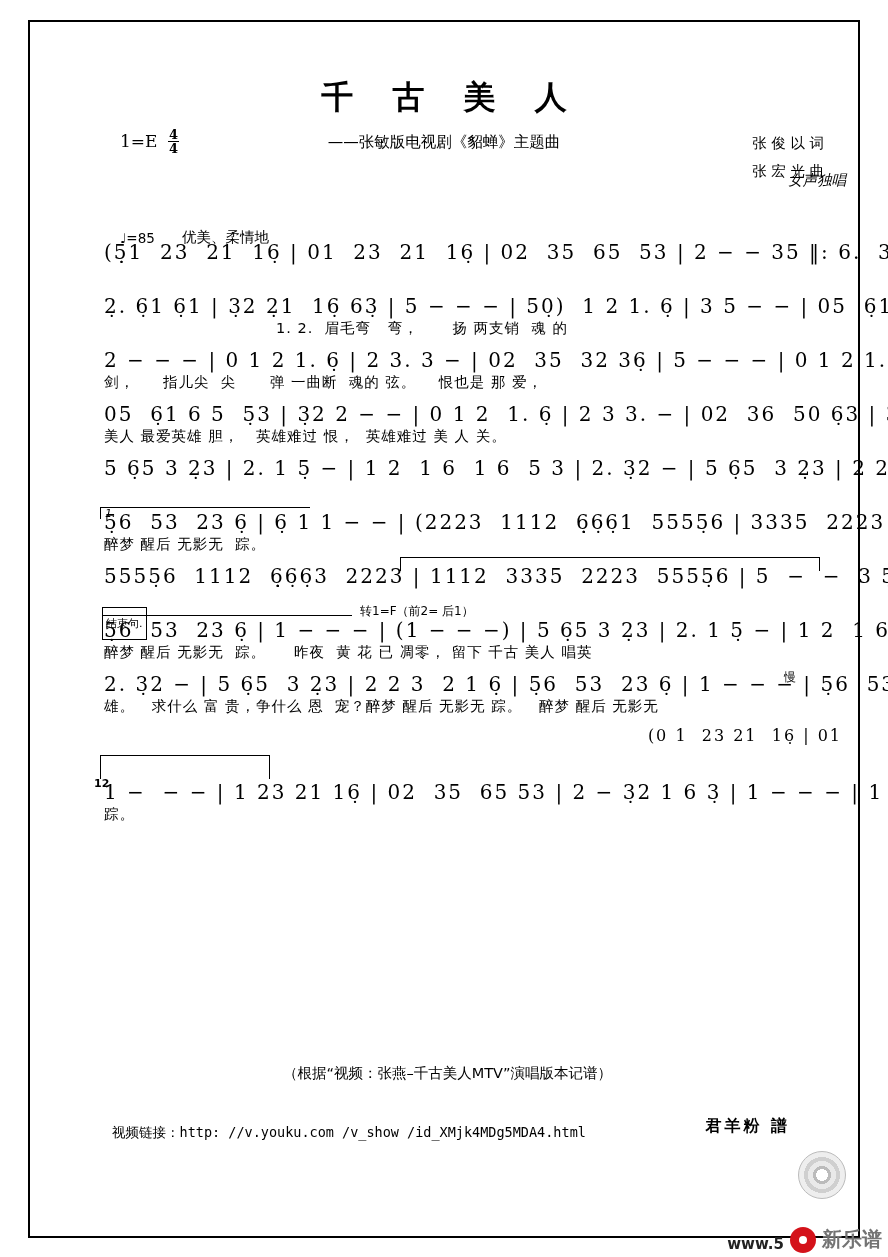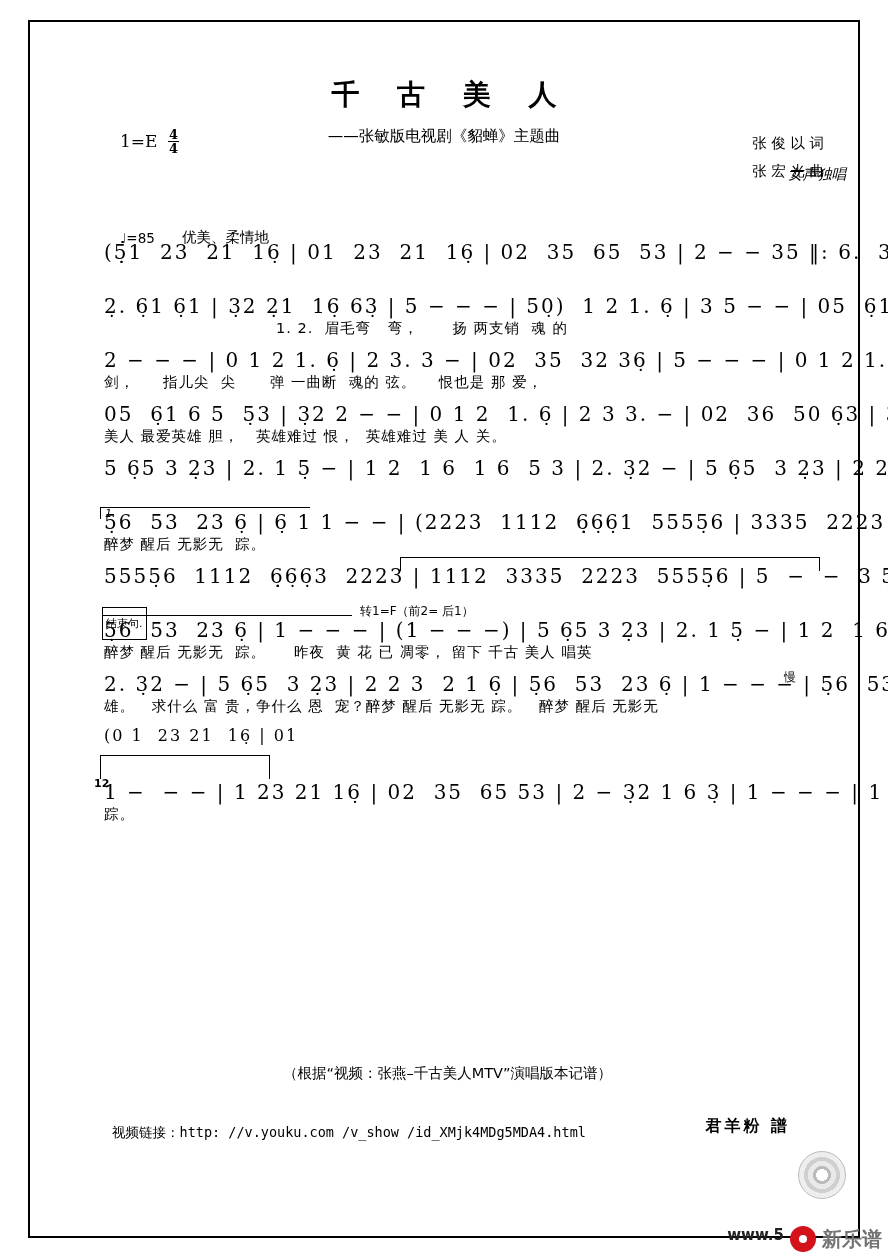--- a/index.html
+++ b/index.html
@@ -21,21 +21,21 @@
   .inner{
     position:absolute;
     left:12px;top:12px;right:12px;bottom:12px;
   }
 
   
   .title{
     text-align:center;
     font-family:"DejaVu Serif","Liberation Serif",serif;
     font-weight:bold;
-    font-size:28px;
+    font-size:32px;
     letter-spacing:14px;
     margin-top:42px;
     text-indent:14px;
   }
   .subtitle{
     text-align:center;
     font-size:15.5px;
     margin-top:12px;
     font-family:"DejaVu Sans","Liberation Sans",sans-serif;
   }
@@ -161,21 +161,21 @@
     font-size:16px;
     font-family:"DejaVu Serif","Liberation Serif",serif;
     letter-spacing:3px;
     font-weight:bold;
   }
 
   
   .watermark{
     position:absolute;
     right:6px;bottom:4px;
-    display:flex;align-items:flex-start;
+    display:flex;align-items:flex-end;
     gap:6px;
   }
   .wm-text{
     font-size:15px;font-weight:bold;color:#222;
     font-family:"DejaVu Sans","Liberation Sans",sans-serif;
   }
   .wm-disc{
     width:26px;height:26px;border-radius:50%;
     background:#d4121a;
     position:relative;
@@ -273,21 +273,21 @@
         <div class="lyrics">醉梦 醒后 无影无  踪。     昨夜  黄 花 已 凋零， 留下 千古 美人 唱英</div>
       </div>
 
       <div class="line">
         <div class="modline" style="right:50px;top:-2px;">慢</div>
         <div class="notes">2. 3̣2 − | 5 6̣5  3 2̣3 | 2 2 3  2 1 6̣ | 5̣6  53  23 6̣ | 1 − − − | 5̣6  53  2̣3 6̣ |</div>
         <div class="lyrics">雄。   求什么 富 贵，争什么 恩  宠？醉梦 醒后 无影无 踪。   醉梦 醒后 无影无</div>
       </div>
 
       <div class="line">
-        <div class="notes" style="font-size:16px;">(0 1  23 21  16̣ | 01</div>
+        <div class="notes" style="font-size:16px;text-align:right;">(0 1  23 21  16̣ | 01</div>
       </div>
 
       <div class="line">
         <div class="hline" style="left:58px;top:-24px;width:170px;"></div>
         <div class="vtick" style="left:58px;top:-24px;height:24px;"></div>
         <div class="vtick" style="left:227px;top:-24px;height:24px;"></div>
         <div class="bracket-label" style="left:52px;top:-2px;font-weight:bold;font-style:normal;text-align:center;">12</div>
         <div class="notes">1 −  − − | 1 23 21 16̣ | 02  35  65 53 | 2 − 3̣2 1 6 3̣ | 1 − − − | 1 − − −) ‖</div>
         <div class="lyrics">踪。</div>
       </div>

